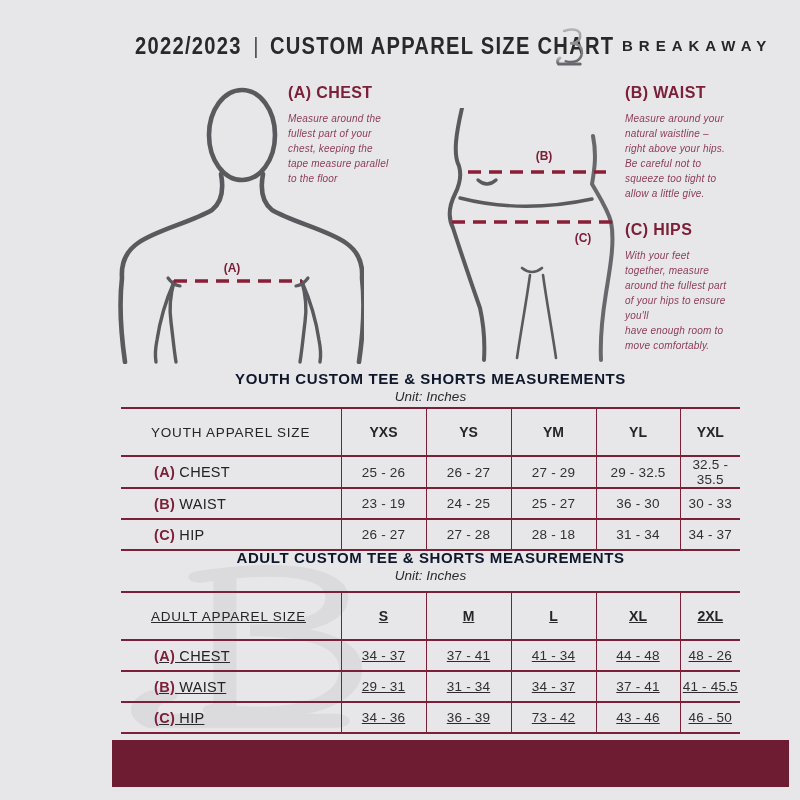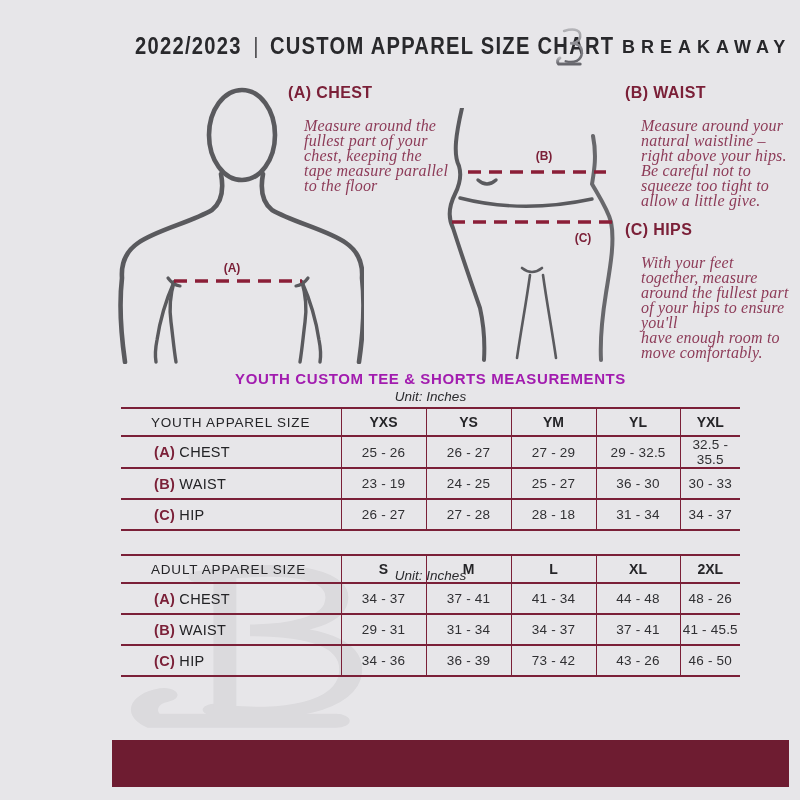--- a/index.html
+++ b/index.html
@@ -8,46 +8,46 @@
   }
   html,body{margin:0;padding:0;background:var(--bg);}
   .page{position:relative;width:800px;height:800px;background:var(--bg);
         overflow:hidden;font-family:"Liberation Sans",sans-serif;color:var(--ink);}
   
   .masthead{position:absolute;left:135px;top:32px;display:flex;align-items:center;
             transform:scaleX(.84);transform-origin:left center;white-space:nowrap;}
   .masthead .season,.masthead .doc-title{font-size:24px;font-weight:bold;letter-spacing:1.5px;color:#29292c;}
   .masthead .divider{font-size:22px;font-weight:300;margin:0 14px;color:#3a3a3d;}
   .logo{position:absolute;left:554px;top:25px;}
-  .brand{position:absolute;left:622px;top:37px;font-size:18px;font-weight:bold;
+  .brand{position:absolute;left:622px;top:37px;font-size:15px;font-weight:bold;
          letter-spacing:6px;color:#27272a;white-space:nowrap;}
   
   .figure{position:absolute;}
   .fig-left{left:112px;top:82px;}
   .fig-right{left:440px;top:108px;}
   .guide-block{position:absolute;width:200px;}
   .guide-heading{font-size:16px;font-weight:bold;letter-spacing:.4px;color:var(--maroon);margin:0 0 9px 0;}
-  .guide-text{font-size:16px;line-height:15px;font-style:italic;letter-spacing:.2px;
-              color:var(--maroon-body);white-space:pre-line;margin:16px;font-family:Liberation Serif, serif;}
+  .guide-text{font-size:10px;line-height:15px;font-style:italic;letter-spacing:.2px;
+              color:var(--maroon-body);white-space:pre-line;margin:0;}
   .block-a{left:288px;top:84px;}
   .block-b{left:625px;top:84px;}
   .block-c{left:625px;top:221px;}
   
   .section-title{position:absolute;left:121px;width:619px;text-align:center;
-                 font-size:15px;font-weight:bold;letter-spacing:.6px;color:#a21caf;}
+                 font-size:15px;font-weight:bold;letter-spacing:.6px;color:#0f172a;}
   .unit-line{position:absolute;left:121px;width:619px;text-align:center;
              font-size:13.5px;font-style:italic;color:#2b2b2e;}
   .youth-title{top:370px;} .youth-unit{top:389px;}
   .adult-title{top:549px;} .adult-unit{top:568px;}
   
   table.size-table{position:absolute;left:121px;width:619px;border-collapse:collapse;
                    table-layout:fixed;z-index:2;background:transparent;}
-  .size-table.youth{top:407px;} .size-table.adult{top:554px;}
+  .size-table.youth{top:407px;} .size-table.adult{top:591px;text-decoration:underline;}
   .size-table{border-top:2px solid var(--maroon);border-bottom:2px solid var(--maroon);}
-  .size-table thead tr{height:28px;}
+  .size-table thead tr{height:48px;}
   .size-table tbody tr{height:31px;border-top:2px solid var(--maroon);}
   .size-table th+th,.size-table td+td{border-left:1.6px solid var(--maroon);}
   .size-table th{font-size:14px;font-weight:bold;color:#252528;text-align:center;padding:0;}
   .size-table th.lbl{font-size:13.5px;font-weight:normal;letter-spacing:.8px;text-align:left;padding-left:30px;}
   .size-table td{font-size:13.5px;color:#303033;text-align:center;padding:0;letter-spacing:.2px;}
   .size-table td.lbl{font-size:14.5px;text-align:left;padding-left:33px;letter-spacing:.3px;color:#232326;}
   .size-table td.lbl .pfx{font-weight:bold;color:var(--maroon);}
   
   .watermark{position:absolute;left:128px;top:551px;z-index:0;opacity:.85;}
   .footer-bar{position:absolute;left:112px;top:740px;width:677px;height:47px;
@@ -192,20 +192,21 @@
           <td class="lbl"><span class="pfx">(C)</span> HIP</td>
           <td>26 - 27</td>
           <td>27 - 28</td>
           <td>28 - 18</td>
           <td>31 - 34</td>
           <td>34 - 37</td>
         </tr>
       </tbody>
   </table>
 
+  <div class="section-title adult-title">ADULT CUSTOM TEE &amp; SHORTS MEASUREMENTS</div>
   <div class="unit-line adult-unit">Unit: Inches</div>
   <table class="size-table adult">
     <colgroup>
         <col style="width:220px">
         <col style="width:85px">
         <col style="width:85px">
         <col style="width:85px">
         <col style="width:84px">
         <col style="width:60px">
       </colgroup>
@@ -234,21 +235,21 @@
           <td>31 - 34</td>
           <td>34 - 37</td>
           <td>37 - 41</td>
           <td>41 - 45.5</td>
         </tr>
         <tr>
           <td class="lbl"><span class="pfx">(C)</span> HIP</td>
           <td>34 - 36</td>
           <td>36 - 39</td>
           <td>73 - 42</td>
-          <td>43 - 26</td>
+          <td>43 - 46</td>
           <td>46 - 50</td>
         </tr>
       </tbody>
   </table>
 
   <div class="footer-bar"></div>
 
 </div>
 
 </body></html>

